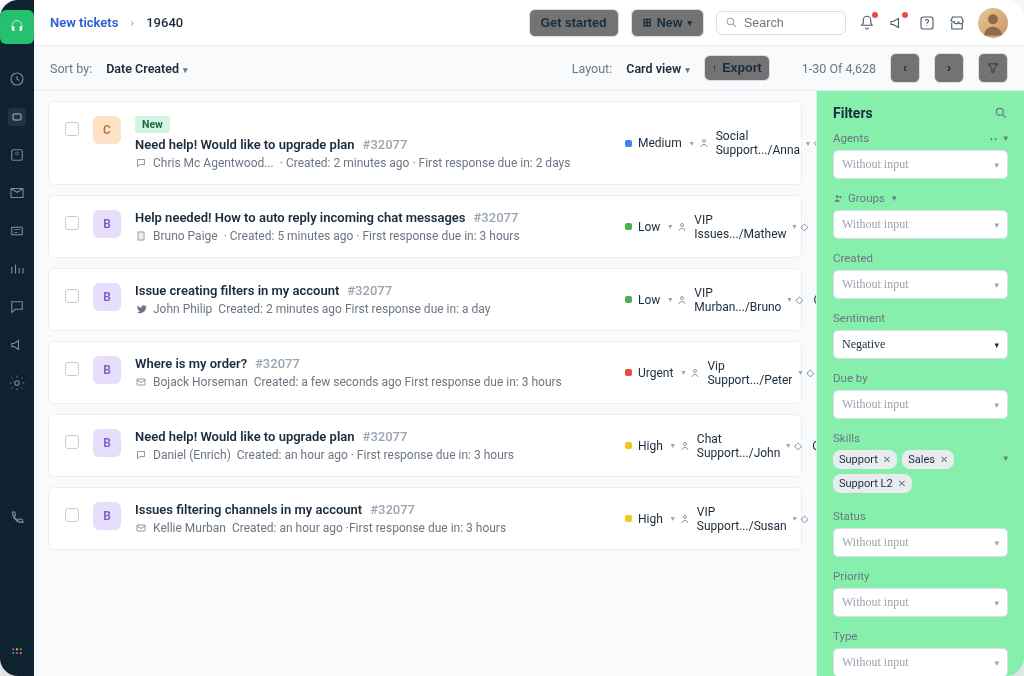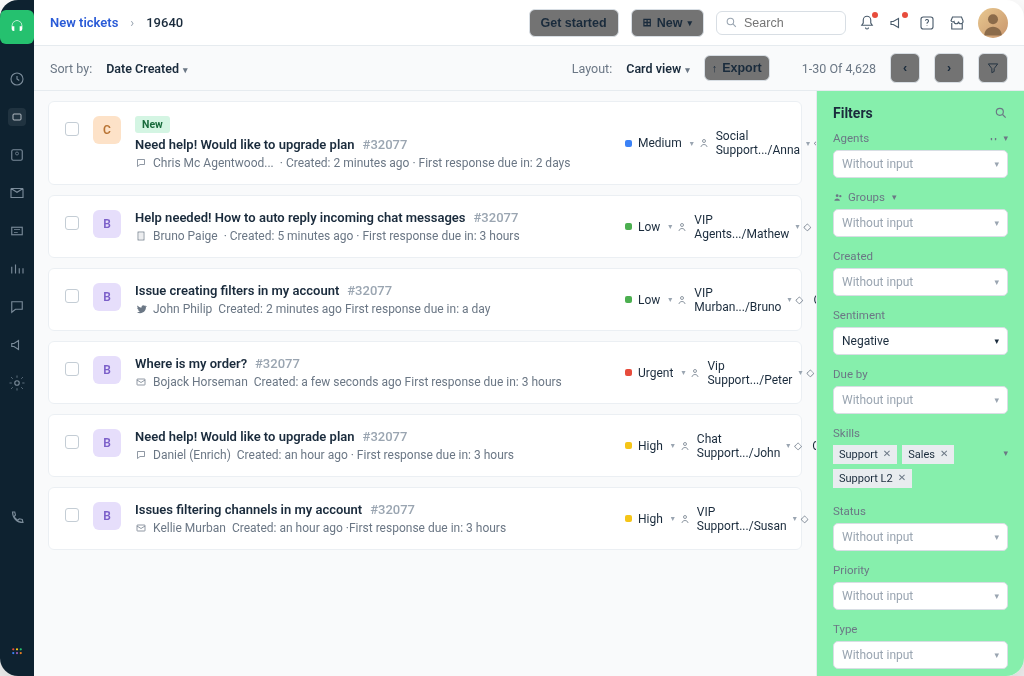--- a/index.html
+++ b/index.html
@@ -44,24 +44,24 @@
 .tright { width: 160px; flex-shrink:0; font-size:12px; color:#1a2b3c; display:flex;flex-direction:row;gap:4px;}
 .trline { display:flex;align-items:center;gap:6px;}
 .pdot { width:7px;height:7px;border-radius:2px;flex-shrink:0;}
 .pdot.green{background:#4caf50;}.pdot.red{background:#e74c3c;}.pdot.yellow{background:#f5c518;}.pdot.blue{background:#3b82f6;}
 .trline .mini { width:12px;height:12px;color:#6b7785;}
 .filters { width: 208px; background:#86efac; border-left:1px solid #e6ebef; padding: 14px 16px; overflow-y:auto; flex-shrink:0;}
 .fhead { display:flex;align-items:center;justify-content:space-between;margin-bottom:10px;}
 .fhead h3 { font-size:14px; font-weight:700;}
 .fsec { margin-bottom:12px; }
 .flabel { font-size:11.5px; color:#6b7785; margin-bottom:5px; display:flex;align-items:center;gap:4px;}
-.fselect { width:100%; border:1px solid #d8dee4; border-radius:5px; padding:6px 8px; font-size:12px; color:#9aa5b1; background:#fff; display:flex;align-items:center;justify-content:space-between;cursor:pointer;}
+.fselect { width:100%; border:1px solid #d8dee4; border-radius:5px; padding:6px 8px; font-size:12px; color:#9aa5b1; background:#fff; display:flex;align-items:center;justify-content:space-between;cursor:pointer;font-family:Liberation Serif, serif;}
 .fselect.val { color:#1a2b3c;gap:28px; }
 .chips { display:flex;flex-wrap:wrap;gap:5px;margin-bottom:4px;}
-.chip { background:#e8ecef; border-radius:0; padding:3px 6px; font-size:11px; display:inline-flex;gap:5px;}
+.chip { background:#e8ecef; border-radius:8px; padding:3px 6px; font-size:11px; display:inline-flex;align-items:center;gap:5px;}
 .chip .x { color:#6b7785; cursor:pointer; font-size:10px;}
 svg { width:100%; height:100%; }
 .upic { width:11px; height:11px; display:inline-block;}
 </style>
 </head>
 <body>
 
 <div class="app">
   <div class="sidebar">
     <div class="sidebar-top">
@@ -273,21 +273,21 @@
       <div class="trline">
                 <span class="pdot green"></span>
                 <span>Low</span>
                 <span style="font-size:8px;color:#9aa5b1;margin-left:2px">▾</span>
               </div>
       <div class="trline">
                 <span class="mini"><svg viewBox="0 0 24 24">
                     <circle cx="12" cy="8" r="3" fill="none" stroke="currentColor" stroke-width="1.5"></circle>
                     <path d="M6 20c0-3 3-5 6-5s6 2 6 5" fill="none" stroke="currentColor" stroke-width="1.5"></path>
                   </svg></span>
-                <span style="flex:1">VIP Agents.../Mathew</span>
+                <span style="flex:1">VIP Issues.../Mathew</span>
                 <span style="font-size:8px;color:#9aa5b1">▾</span>
               </div>
       <div class="trline">
                 <span class="mini" style="font-size:10px">◇</span>
                 <span>Open</span>
                 <span style="font-size:8px;color:#9aa5b1;margin-left:2px">▾</span>
               </div>
     </div>
           </div>
           <div class="card">

